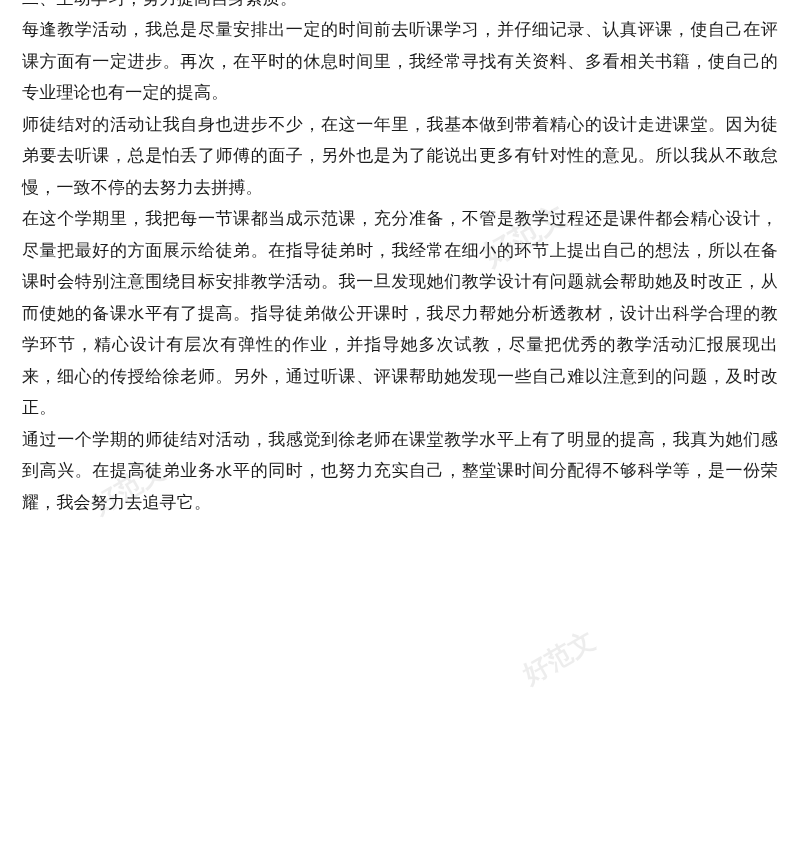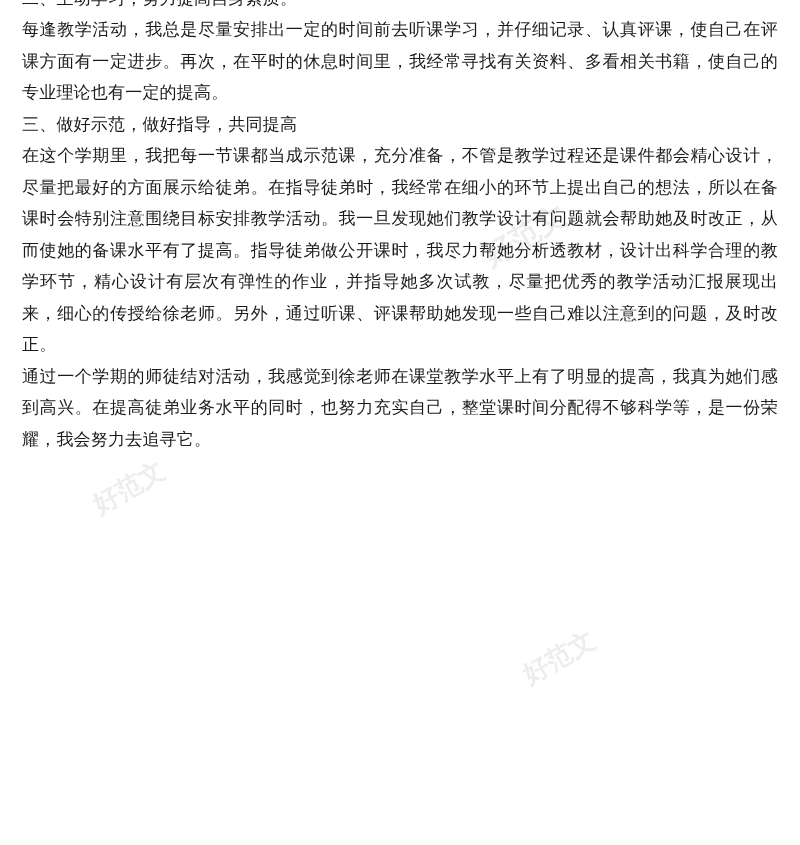--- a/index.html
+++ b/index.html
@@ -71,19 +71,19 @@
   <div class="watermark wm2">好范文</div>
   <div class="watermark wm3">好范文</div>
 
   <div class="doc-body">
 
     <div class="clipped-top">
       <p class="para">二、主动学习，努力提高自身素质。</p>
     </div>
 
     <p class="para">每逢教学活动，我总是尽量安排出一定的时间前去听课学习，并仔细记录、认真评课，使自己在评课方面有一定进步。再次，在平时的休息时间里，我经常寻找有关资料、多看相关书籍，使自己的专业理论也有一定的提高。</p>
-    <p class="para">三、做好示范，做好指导，共同提高</p>
+    <p class="para">师徒结对的活动让我自身也进步不少，在这一年里，我基本做到带着精心的设计走进课堂。因为徒弟要去听课，总是怕丢了师傅的面子，另外也是为了能说出更多有针对性的意见。所以我从不敢怠慢，一致不停的去努力去拼搏。</p>
     <p class="para">在这个学期里，我把每一节课都当成示范课，充分准备，不管是教学过程还是课件都会精心设计，尽量把最好的方面展示给徒弟。在指导徒弟时，我经常在细小的环节上提出自己的想法，所以在备课时会特别注意围绕目标安排教学活动。我一旦发现她们教学设计有问题就会帮助她及时改正，从而使她的备课水平有了提高。指导徒弟做公开课时，我尽力帮她分析透教材，设计出科学合理的教学环节，精心设计有层次有弹性的作业，并指导她多次试教，尽量把优秀的教学活动汇报展现出来，细心的传授给徐老师。另外，通过听课、评课帮助她发现一些自己难以注意到的问题，及时改正。</p>
     <p class="para">通过一个学期的师徒结对活动，我感觉到徐老师在课堂教学水平上有了明显的提高，我真为她们感到高兴。在提高徒弟业务水平的同时，也努力充实自己，整堂课时间分配得不够科学等，是一份荣耀，我会努力去追寻它。</p>
 
     <div class="spacer-bottom"></div>
   </div>
 </div>
 
 </body></html>

